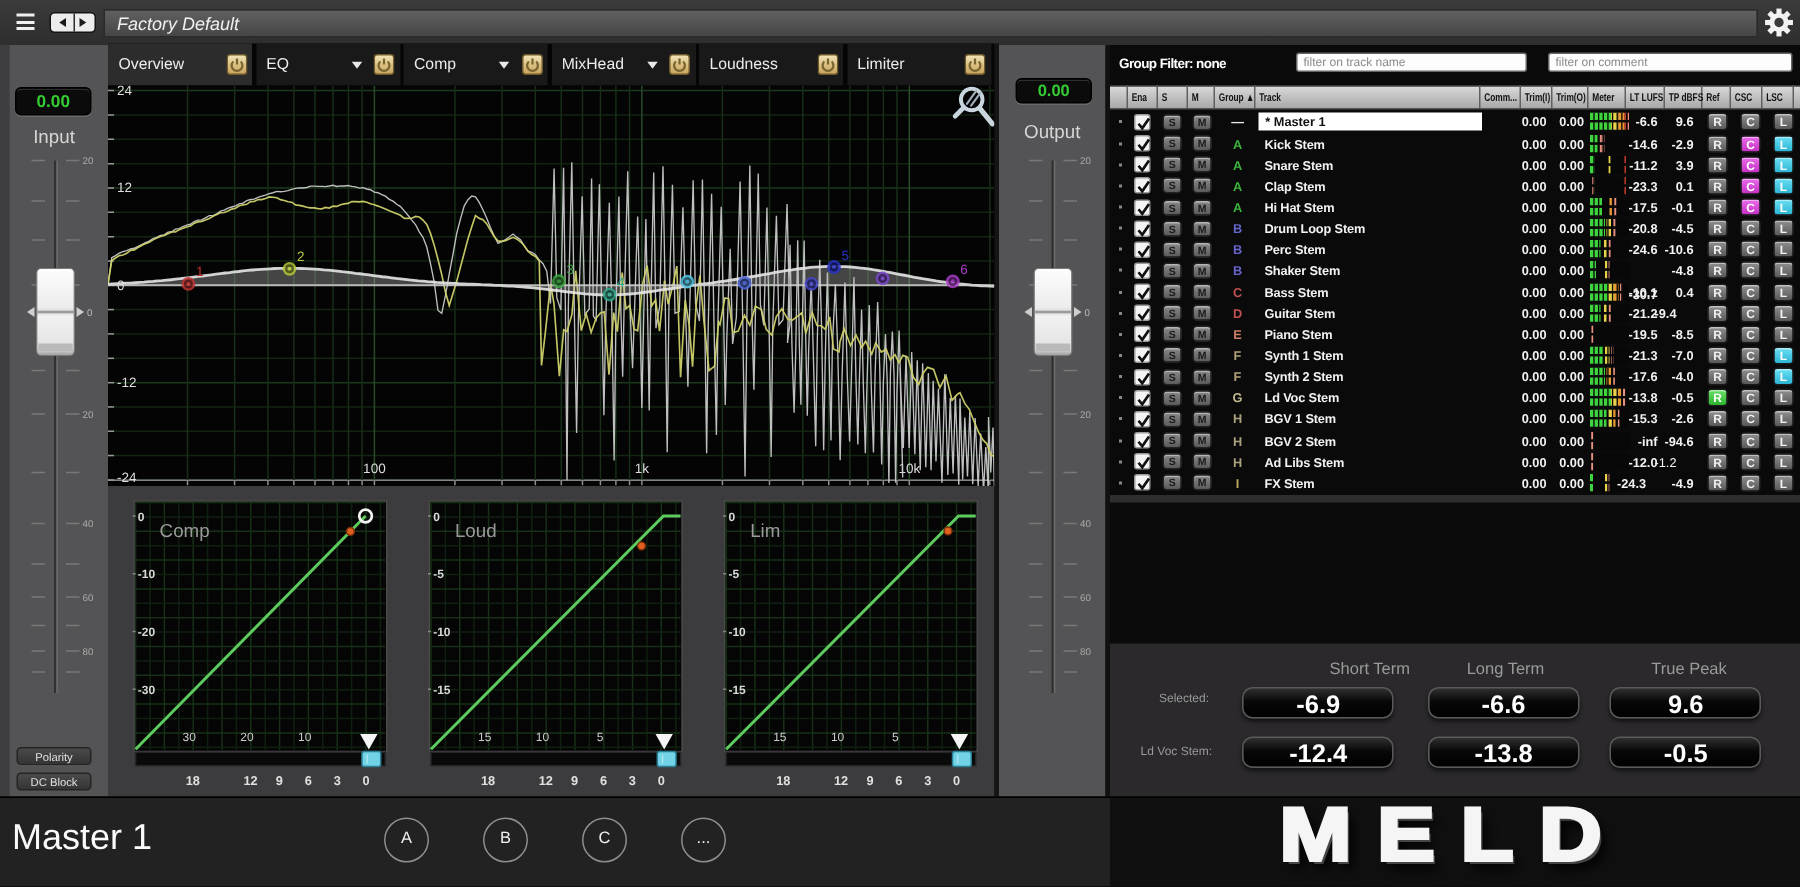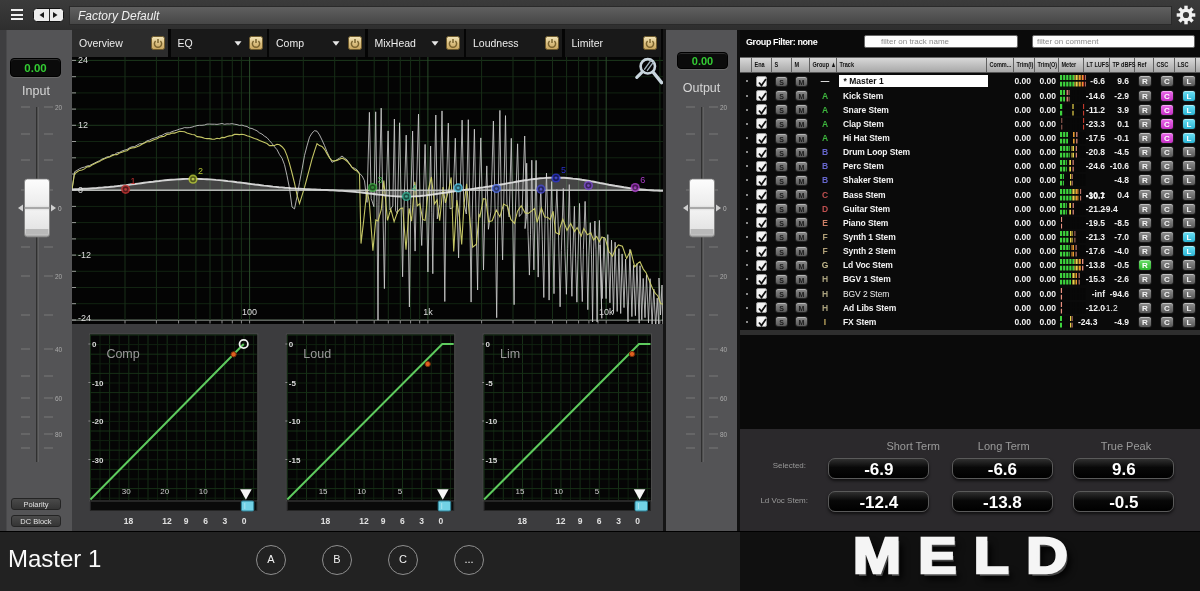--- a/index.html
+++ b/index.html
@@ -559,21 +559,21 @@
 <rect x="23.5" y="79" width="25" height="58" rx="3" fill="url(#hg666)" stroke="#7c7c7c" stroke-width="0.8"></rect>
 <line x1="23.5" y1="108" x2="48.5" y2="108" stroke="#9b9b9b" stroke-width="1.6"></line>
 <rect x="24.5" y="129" width="23" height="5" fill="#b9b9b9"></rect>
 <path d="M17,108 l5,-3.4 l0,6.8 Z" fill="#cfcfcf"></path>
 <path d="M55,108 l-5,-3.4 l0,6.8 Z" fill="#cfcfcf"></path>
 <text x="57" y="110.5" fill="#bbb" font-size="6.5" font-family="Liberation Sans, sans-serif">0</text>
 </svg>
 <div class="abs" style="left:737px;top:30px;width:3px;height:501px;background:#111"></div>
 <div class="abs" style="left:740px;top:30px;width:460px;height:27px;background:#0a0a0a"></div>
 <div class="abs" style="left:746px;top:37px;color:#fff;font-size:9px;font-weight:bold;letter-spacing:-0.4px">Group Filter: none</div>
-<div class="abs" style="left:864px;top:34.5px;width:154px;height:13px;background:#fdfdfd;border:1px solid #666;border-radius:2px;color:#8a8a8a;font-size:8px;padding-left:16px;line-height:12px">filter on track name</div>
+<div class="abs" style="left:864px;top:34.5px;width:154px;height:13px;background:#fdfdfd;border:1px solid #666;border-radius:2px;color:#8a8a8a;font-size:8px;padding-left:4px;line-height:12px">filter on track name</div>
 <div class="abs" style="left:1032px;top:34.5px;width:163px;height:13px;background:#fdfdfd;border:1px solid #666;border-radius:2px;color:#8a8a8a;font-size:8px;padding-left:4px;line-height:12px">filter on comment</div>
 <div style="position:absolute;left:740px;top:57px;width:460px;height:16px;background:linear-gradient(#d8d8d8,#a8a8a8);border-top:1px solid #666;border-bottom:1px solid #555"></div>
 <div style="position:absolute;left:741px;top:57px;width:10.5px;height:15px;border-right:1px solid #606060;color:#111;font-size:7.5px;font-weight:bold;line-height:16px;overflow:visible;white-space:nowrap"><span style="display:inline-block;transform:scaleX(0.74);transform-origin:0 50%;padding-left:2px"></span></div>
 <div style="position:absolute;left:752.5px;top:57px;width:19.1px;height:15px;border-right:1px solid #606060;color:#111;font-size:7.5px;font-weight:bold;line-height:16px;overflow:visible;white-space:nowrap"><span style="display:inline-block;transform:scaleX(0.74);transform-origin:0 50%;padding-left:2px">Ena</span></div>
 <div style="position:absolute;left:772.6px;top:57px;width:19.1px;height:15px;border-right:1px solid #606060;color:#111;font-size:7.5px;font-weight:bold;line-height:16px;overflow:visible;white-space:nowrap"><span style="display:inline-block;transform:scaleX(0.74);transform-origin:0 50%;padding-left:2px">S</span></div>
 <div style="position:absolute;left:792.7px;top:57px;width:17.2px;height:15px;border-right:1px solid #606060;color:#111;font-size:7.5px;font-weight:bold;line-height:16px;overflow:visible;white-space:nowrap"><span style="display:inline-block;transform:scaleX(0.74);transform-origin:0 50%;padding-left:2px">M</span></div>
 <div style="position:absolute;left:810.9px;top:57px;width:25.8px;height:15px;border-right:1px solid #606060;color:#111;font-size:7.5px;font-weight:bold;line-height:16px;overflow:visible;white-space:nowrap"><span style="display:inline-block;transform:scaleX(0.74);transform-origin:0 50%;padding-left:2px">Group ▲</span></div>
 <div style="position:absolute;left:837.7px;top:57px;width:149.3px;height:15px;border-right:1px solid #606060;color:#111;font-size:7.5px;font-weight:bold;line-height:16px;overflow:visible;white-space:nowrap"><span style="display:inline-block;transform:scaleX(0.74);transform-origin:0 50%;padding-left:2px">Track</span></div>
 <div style="position:absolute;left:988px;top:57px;width:26.0px;height:15px;border-right:1px solid #606060;color:#111;font-size:7.5px;font-weight:bold;line-height:16px;overflow:visible;white-space:nowrap"><span style="display:inline-block;transform:scaleX(0.74);transform-origin:0 50%;padding-left:2px">Comm...</span></div>
 <div style="position:absolute;left:1015px;top:57px;width:20.0px;height:15px;border-right:1px solid #606060;color:#111;font-size:7.5px;font-weight:bold;line-height:16px;overflow:visible;white-space:nowrap"><span style="display:inline-block;transform:scaleX(0.74);transform-origin:0 50%;padding-left:2px">Trim(I)</span></div>
@@ -1146,21 +1146,21 @@
 <div style="position:absolute;left:745px;top:286.5px;width:460px;height:14.14px;font-family:'Liberation Sans',sans-serif">
     <div style="position:absolute;left:1px;top:6px;width:2px;height:2px;background:#888"></div>
     <div style="position:absolute;left:11px;top:1.5px;width:11px;height:11px;background:#f4f4f4;border:1px solid #999;border-radius:2px">
       <svg width="11" height="11" style="position:absolute;left:0;top:0">
         <polyline points="2,5.5 4.5,8.5 9,2" fill="none" stroke="#111" stroke-width="1.8"></polyline>
       </svg>
     </div>
     <div style="position:absolute;left:30px;top:1.5px;width:13px;height:11px;border-radius:3px;background:linear-gradient(#8a8a8a,#5a5a5a);border:1px solid #222;box-shadow:inset 0 1px 0 #b5b5b5;color:#1a1a1a;font-size:7px;font-weight:bold;text-align:center;line-height:11px">S</div>
     <div style="position:absolute;left:50px;top:1.5px;width:13px;height:11px;border-radius:3px;background:linear-gradient(#8a8a8a,#5a5a5a);border:1px solid #222;box-shadow:inset 0 1px 0 #b5b5b5;color:#1a1a1a;font-size:7px;font-weight:bold;text-align:center;line-height:11px">M</div>
     <div style="position:absolute;left:68px;top:0;width:24px;height:14px;color:#aaa27e;font-size:8.5px;font-weight:bold;text-align:center;line-height:14px">H</div>
-    <div style="position:absolute;left:98px;top:0;height:14px;color:#f2f2f2;font-size:8.5px;font-weight:normal;letter-spacing:-0.1px;line-height:14.2px">BGV 2 Stem</div>
+    <div style="position:absolute;left:98px;top:0;height:14px;color:#f2f2f2;font-size:8.5px;font-weight:bold;letter-spacing:-0.1px;line-height:14.2px">BGV 2 Stem</div>
     <div style="position:absolute;left:264px;top:0;width:22px;text-align:right;color:#f2f2f2;font-size:8.5px;font-weight:bold;line-height:14.2px">0.00</div>
     <div style="position:absolute;left:288px;top:0;width:23px;text-align:right;color:#f2f2f2;font-size:8.5px;font-weight:bold;line-height:14.2px">0.00</div>
     <svg width="26" height="12" style="position:absolute;left:315px;top:1px">
       <rect width="26" height="12" fill="#080808"></rect>
       <rect x="0.8" y="0" width="1.4" height="5" fill="#e89080"></rect>
       <rect x="0.8" y="6.5" width="1.4" height="5" fill="#e89080"></rect>
       <rect x="2.2" y="0" width="0.9" height="12" fill="#080808"></rect>
       <rect x="5.3" y="0" width="0.9" height="12" fill="#080808"></rect>
       <rect x="8.4" y="0" width="0.9" height="12" fill="#080808"></rect>
       <rect x="11.5" y="0" width="0.9" height="12" fill="#080808"></rect>

